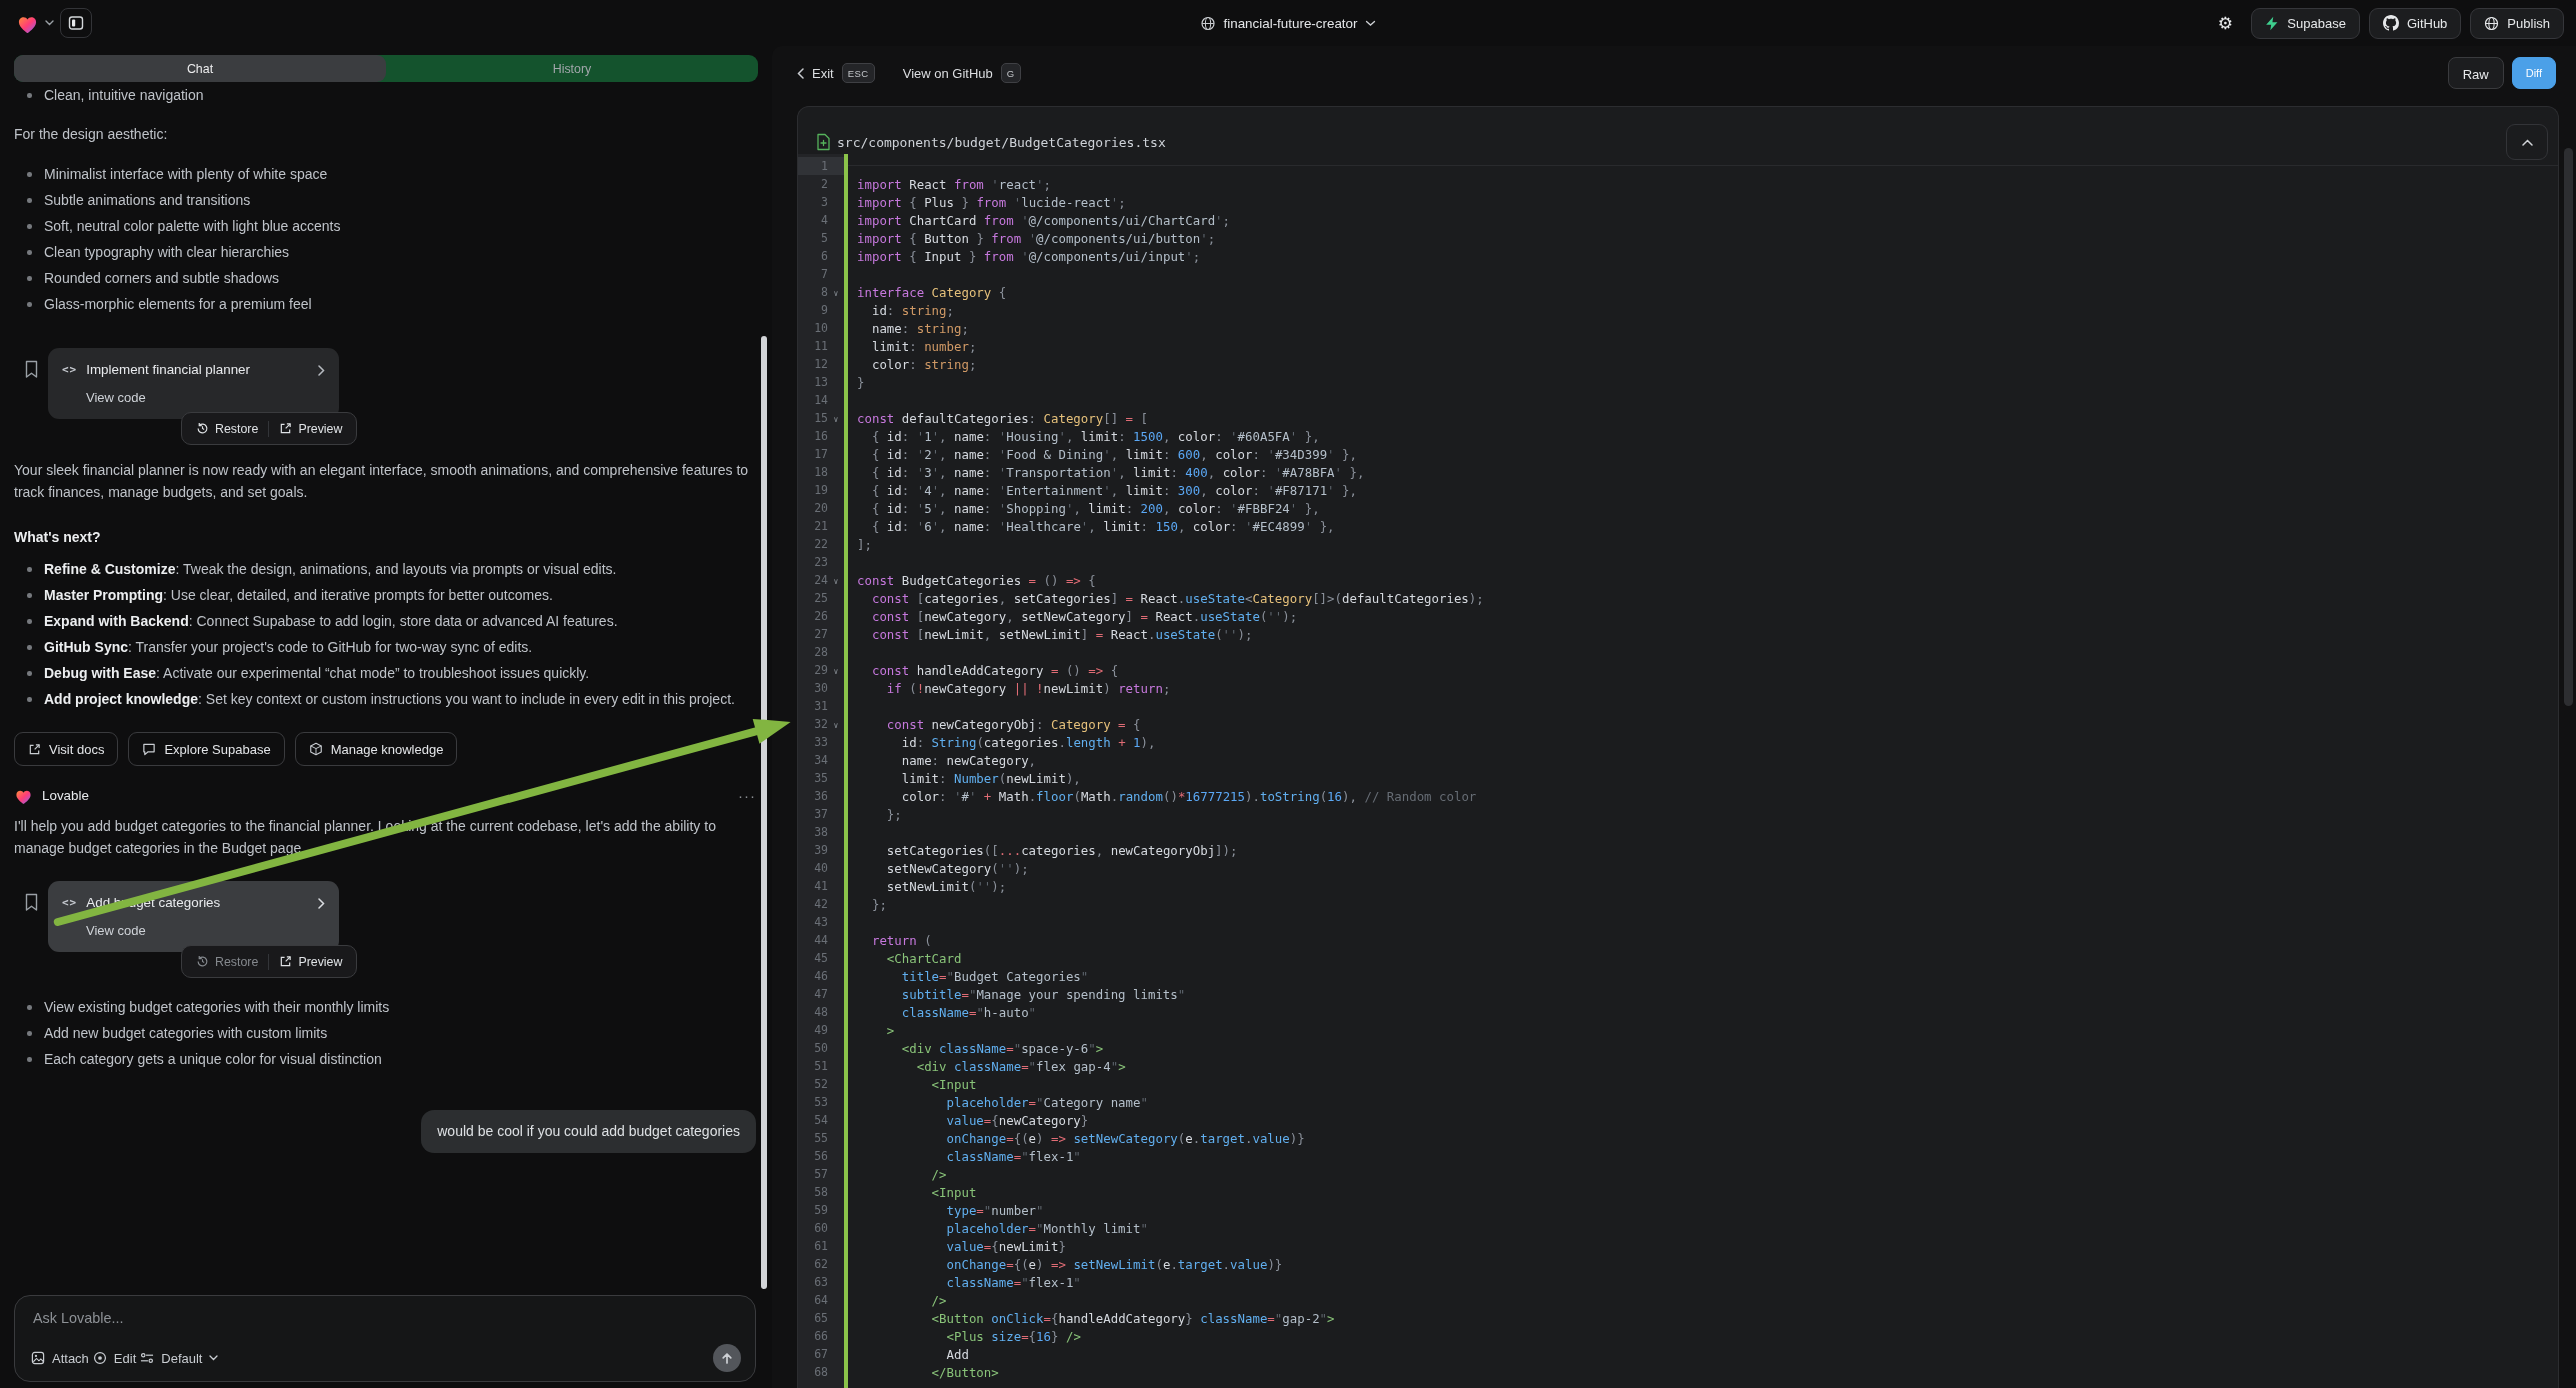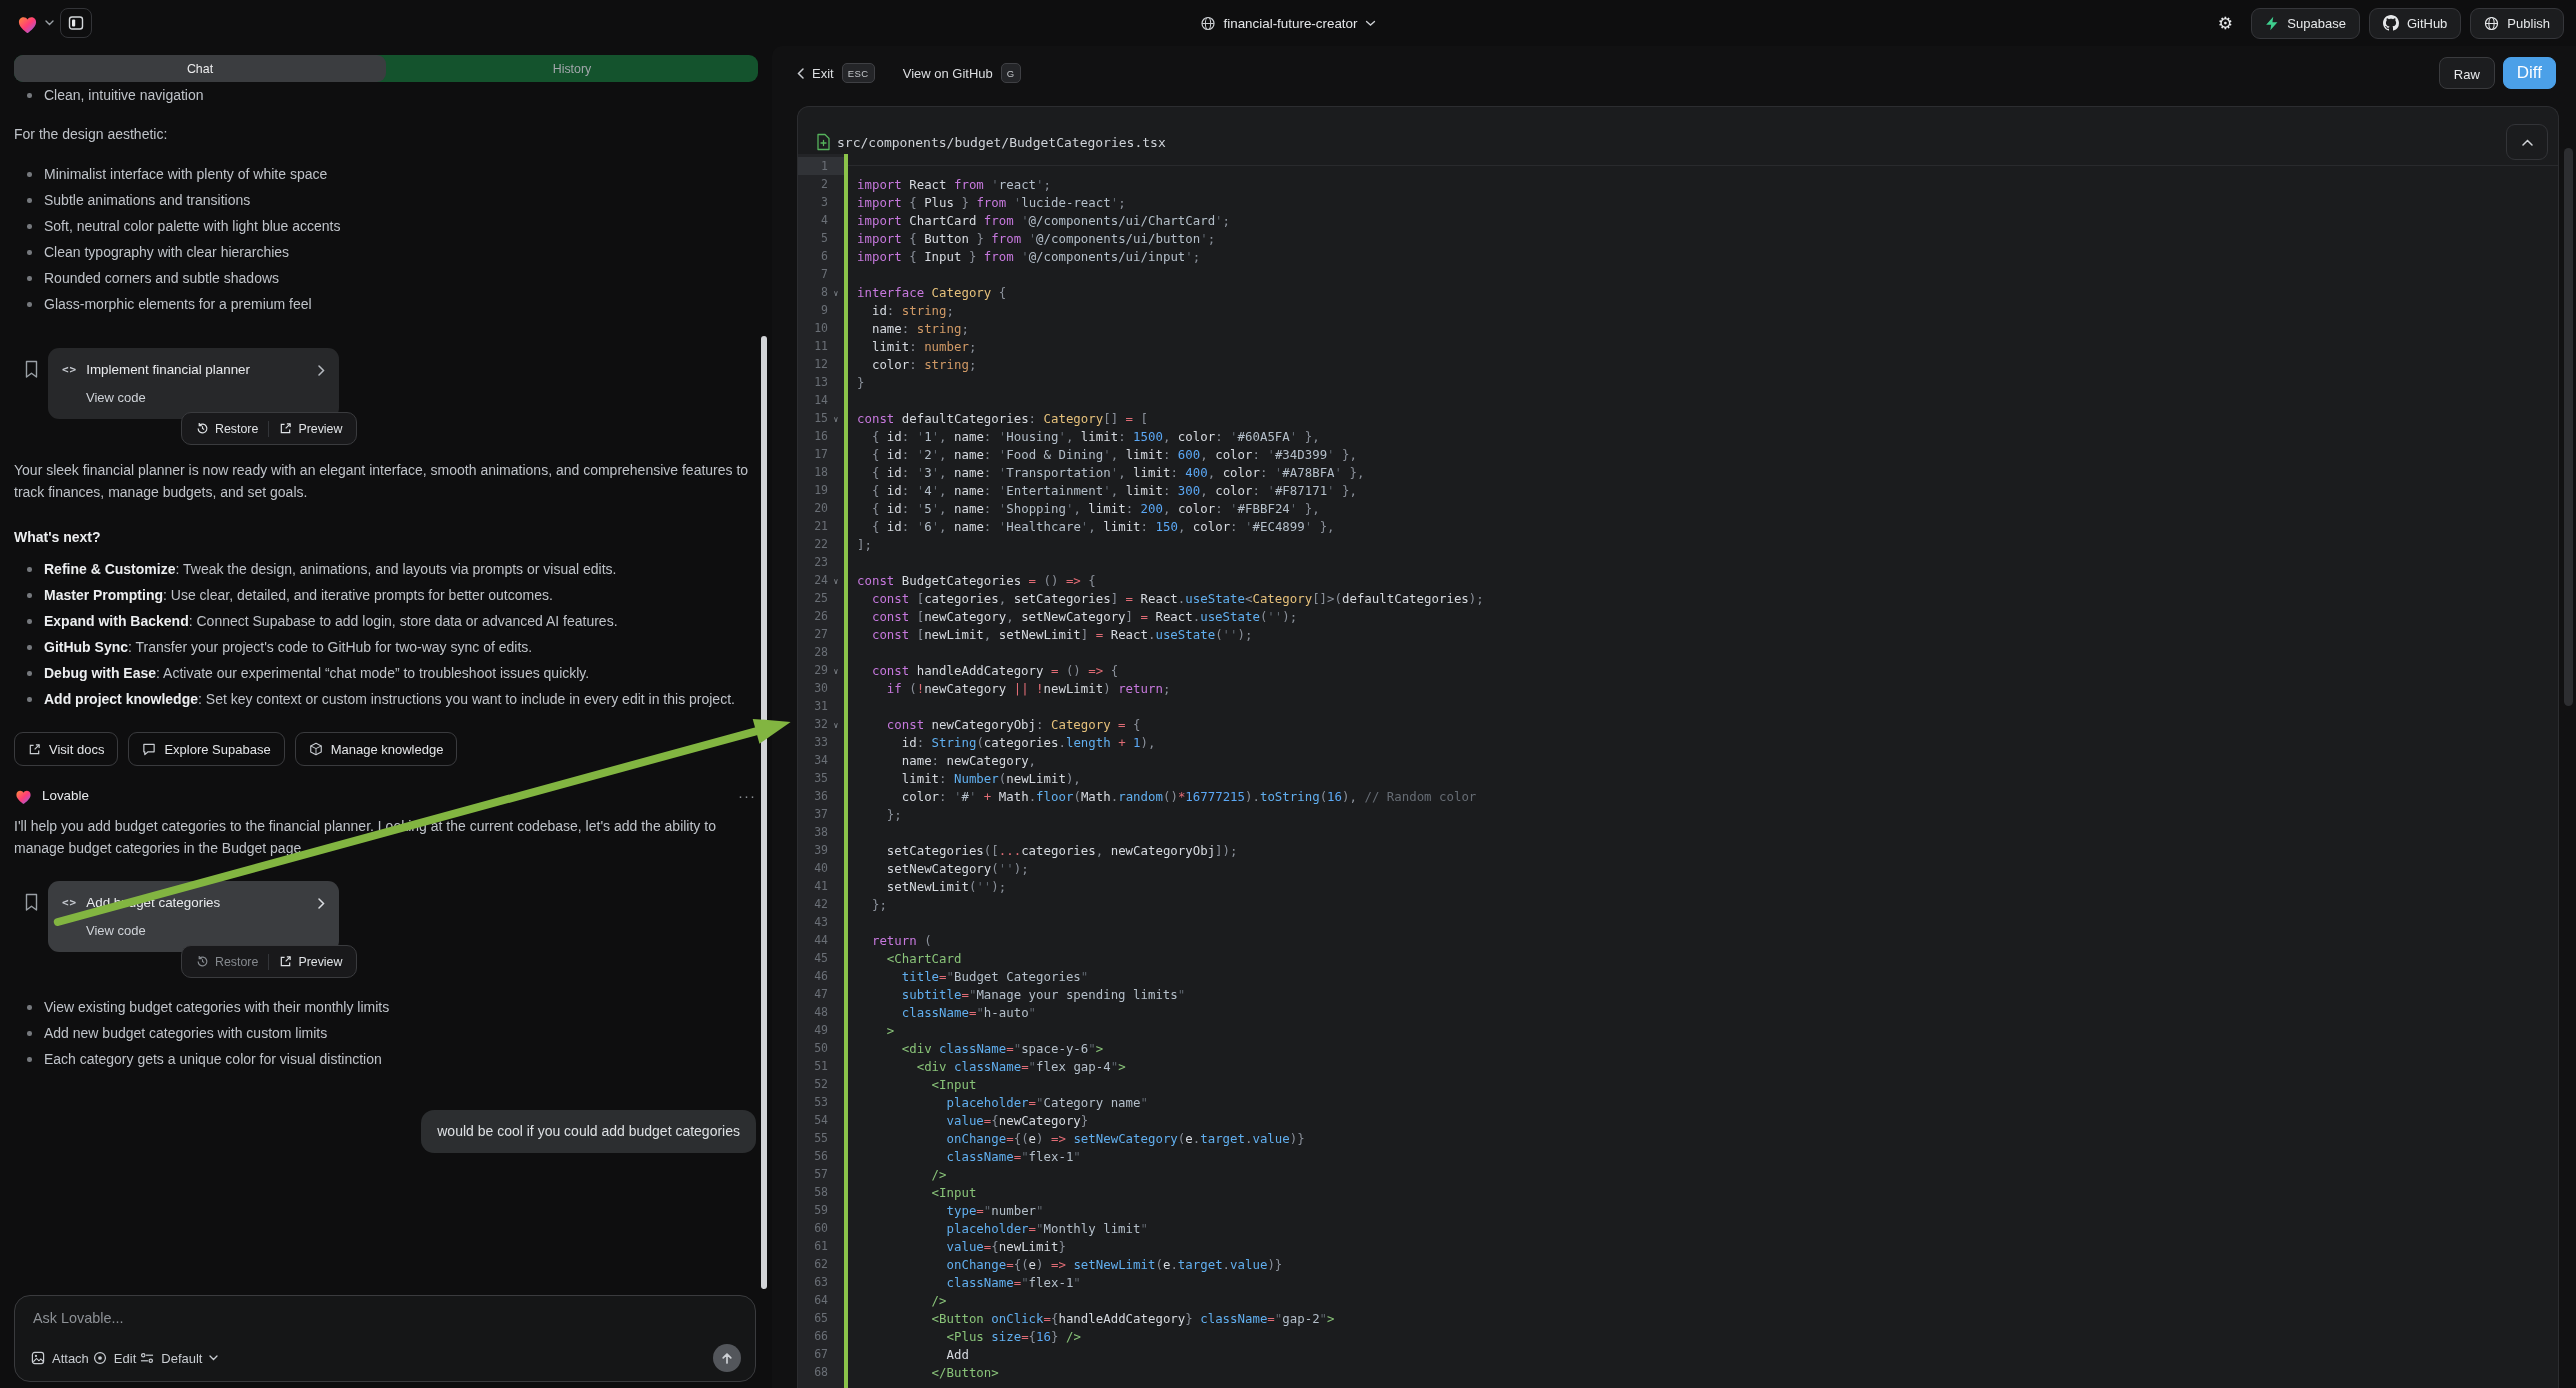--- a/index.html
+++ b/index.html
@@ -82,21 +82,21 @@
 
   
   .editor { position:absolute; left:772px; right:0; top:46px; bottom:0; background:#111112; border-top-left-radius:10px; }
   .ed-toolbar { position:absolute; top:10px; left:25px; right:20px; height:34px; display:flex; align-items:center; }
   .ed-left { display:flex; align-items:center; gap:10px; color:#dcdee1; font-size:13px; }
   .exit-group, .gh-group { display:flex; align-items:center; gap:8px; cursor:pointer; }
   .gh-group { margin-left:18px; }
   .kbd { display:inline-flex; align-items:center; justify-content:center; min-width:20px; height:20px; padding:8px 5px; border:1px solid #3f4044; background:#242528; border-radius:5px; font-size:9.5px; letter-spacing:0.5px; color:#c3c6ca; text-transform:uppercase; }
   .ed-right { margin-left:auto; display:flex; gap:8px; }
   .raw-btn { height:32px; padding:9px 14px; background:#1c1d1f; border:1px solid #3a3b3e; border-radius:8px; color:#e8eaec; font-size:13px; cursor:pointer; }
-  .diff-btn { height:32px; padding:0 13px; background:#4ba0e8; border:1px solid #4ba0e8; border-radius:8px; color:#fbfdff; font-size:17px; cursor:pointer;text-align:right; }
+  .diff-btn { height:32px; padding:0 13px; background:#4ba0e8; border:1px solid #4ba0e8; border-radius:8px; color:#fbfdff; font-size:11px; cursor:pointer;text-align:right; }
 
   .file-card { position:absolute; left:25px; right:17px; top:60px; bottom:0; background:#1b1c1e; border:1px solid #2c2d30; border-bottom:none; border-radius:12px 12px 0 0; overflow:hidden; }
   .fc-head { position:absolute; top:12px; left:0; right:0; height:47px; display:flex; align-items:center; gap:6px; padding:0 10px 0 18px; border-bottom:1px solid #292a2d; }
   .fc-path { font-family:"DejaVu Sans Mono", monospace; font-size:13px; color:#ced2d8; }
   .fc-collapse { margin-left:auto; width:42px; height:36px; display:flex; align-items:center; justify-content:center; background:transparent; border:1px solid #333438; border-radius:9px; color:#d0d3d7; cursor:pointer; }
 
   .code-area { position:absolute; top:47px; left:0; right:0; bottom:0; font-family:"DejaVu Sans Mono", monospace; font-size:12.4px; }
   .gutter-strip { position:absolute; left:0; top:0; bottom:0; width:46px; background:#232427; }
   .cur-line { position:absolute; left:0; top:3px; width:46px; height:18px; background:#313337; }
   .diff-bar { position:absolute; left:46px; top:0; bottom:0; width:3.5px; background:#8bc34a; z-index:3; }

